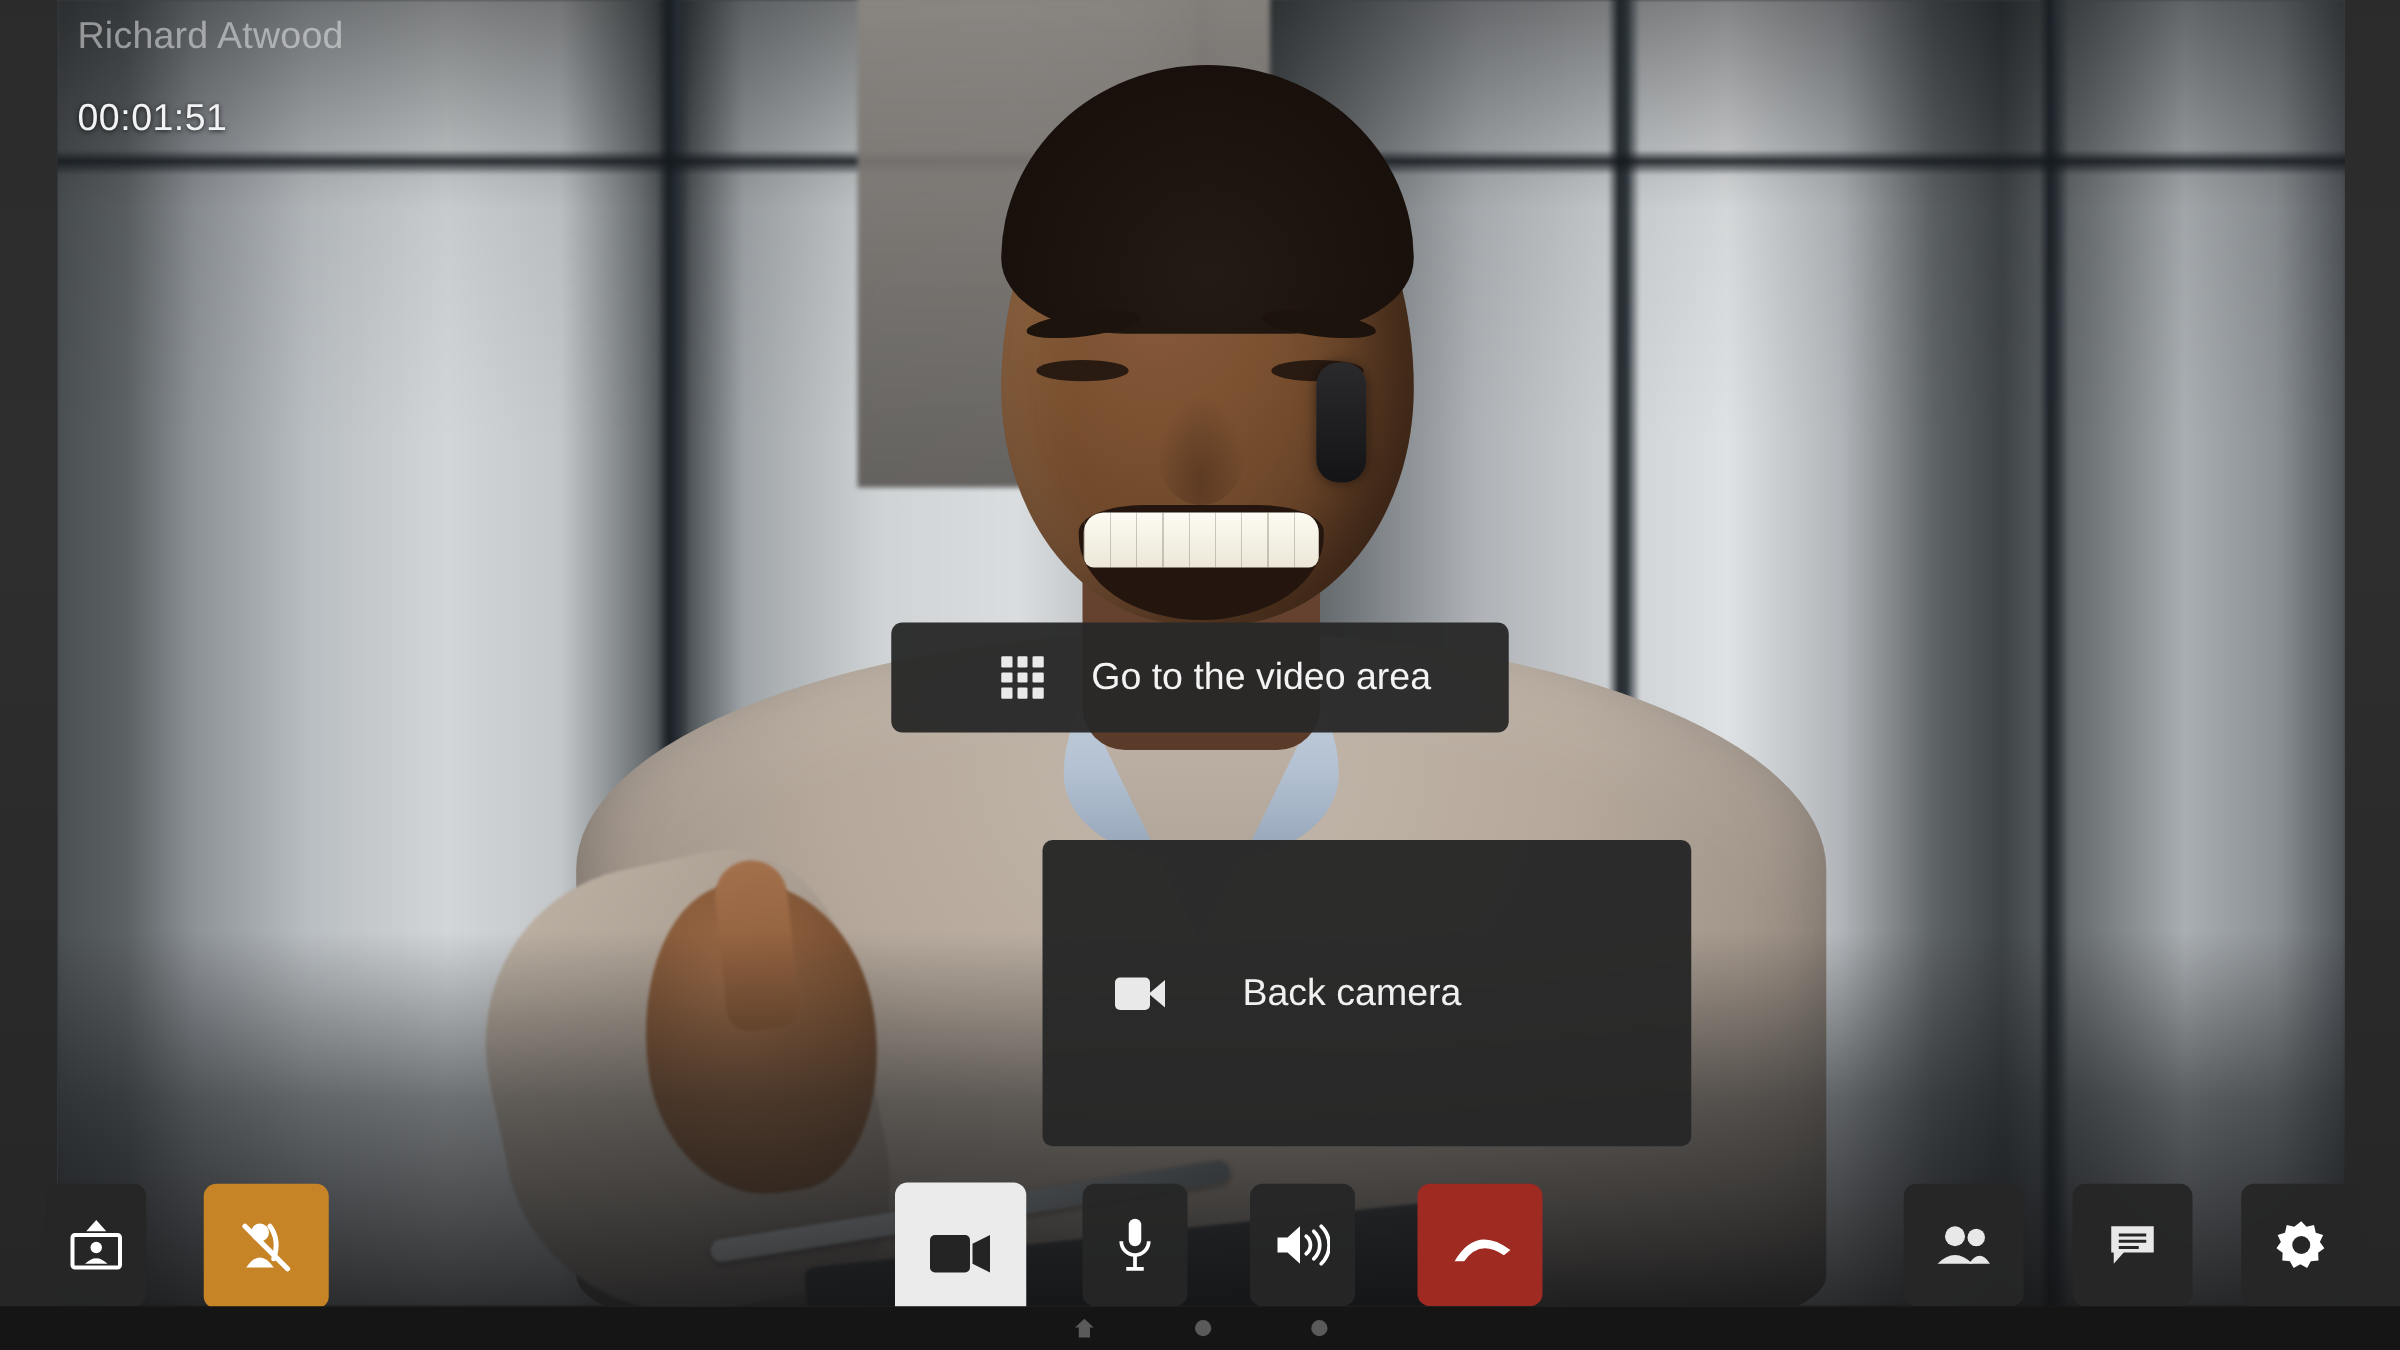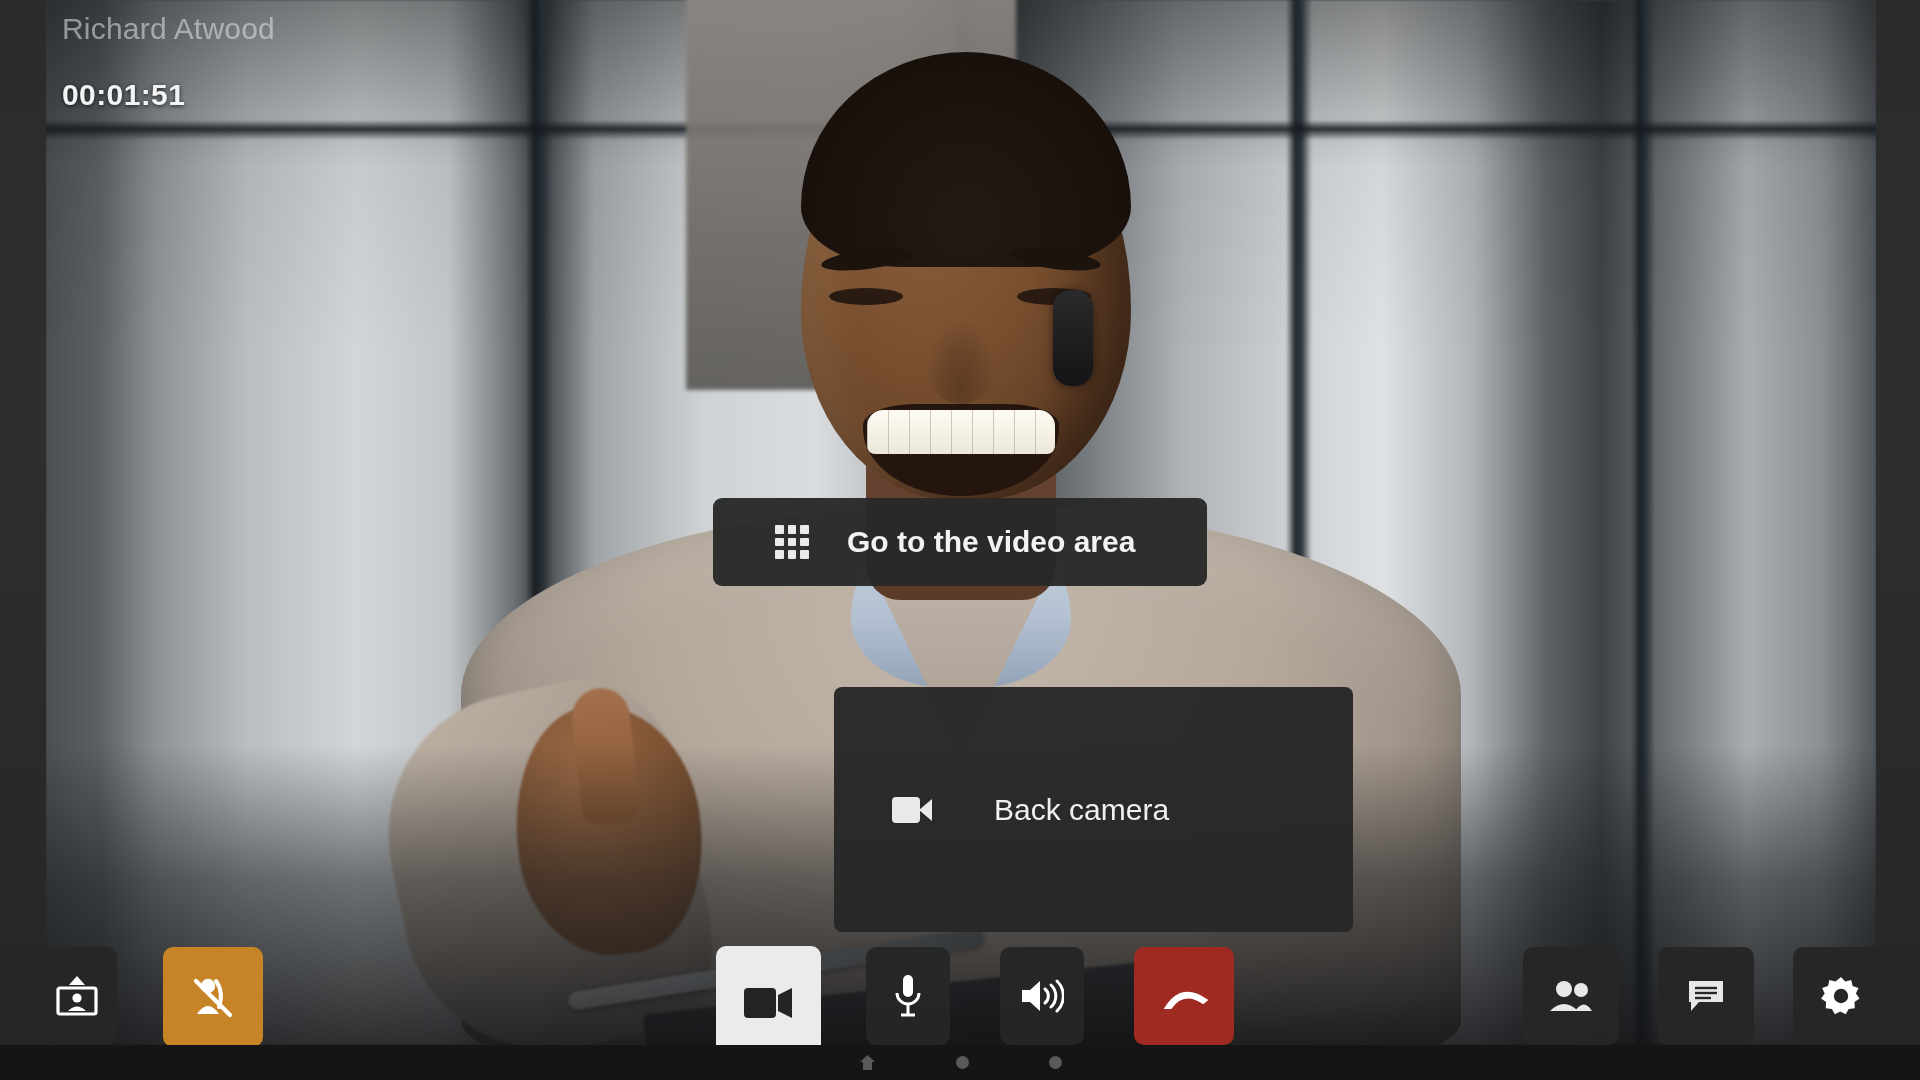--- a/index.html
+++ b/index.html
@@ -240,37 +240,36 @@
     font-size: 31px;
     font-weight: 700;
     color: #fff;
     letter-spacing: .1px;
     white-space: nowrap;
   }
   .call-timer {
     position: absolute;
     left: 62px; top: 78px;
     font-size: 30px;
-    font-weight: 700;
+    font-weight: 400;
     color: #f2f3f4;
     text-shadow: 0 1px 4px rgba(0,0,0,.75);
     letter-spacing: .4px;
   }
 
   
   .tooltip-pill {
     position: absolute;
     left: 713px; top: 498px;
     width: 494px; height: 88px;
     background: rgba(41,41,41,0.96);
     border-radius: 9px;
     display: flex; align-items: center;
     gap: 38px;
-    padding-left: 62px;
-    font-weight: bold;
+    padding-left: 88px;
   }
   .tooltip-pill .label {
     font-size: 30px;
     color: #f3f3f3;
     white-space: nowrap;
   }
   .grid-icon {
     width: 34px; height: 34px;
     display: grid;
     grid-template-columns: repeat(3, 1fr);
@@ -281,21 +280,21 @@
   .grid-icon i { background: #eaeaea; border-radius: 1px; display:block; }
 
   
   .camera-menu {
     position: absolute;
     left: 834px; top: 672px;
     width: 519px; height: 245px;
     background: rgba(39,39,39,0.97);
     border-radius: 8px;
     padding: 6px 0;
-    display: flex; flex-direction: column; margin-top: 15px;
+    display: flex; flex-direction: column;
   }
   .menu-row {
     flex: 1;
     display: flex; align-items: center;
     padding: 0 32px 0 58px;
     gap: 60px;
     position: relative;
     cursor: default;
   }
   .menu-row .m-label {

